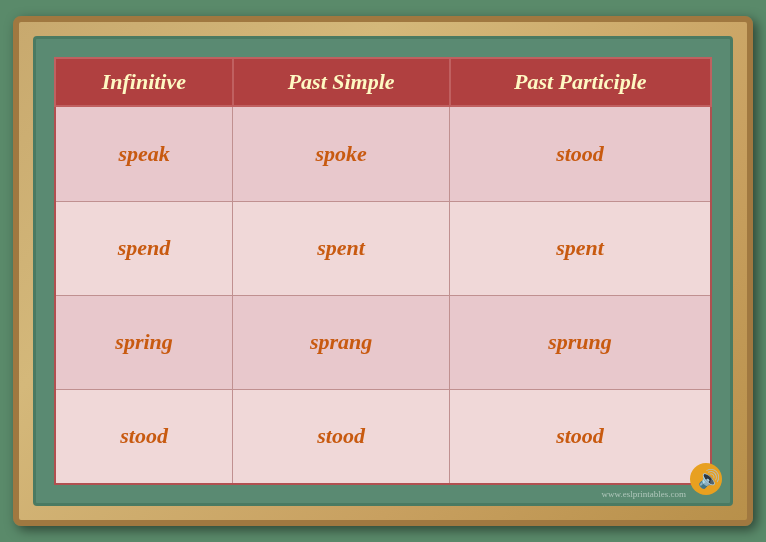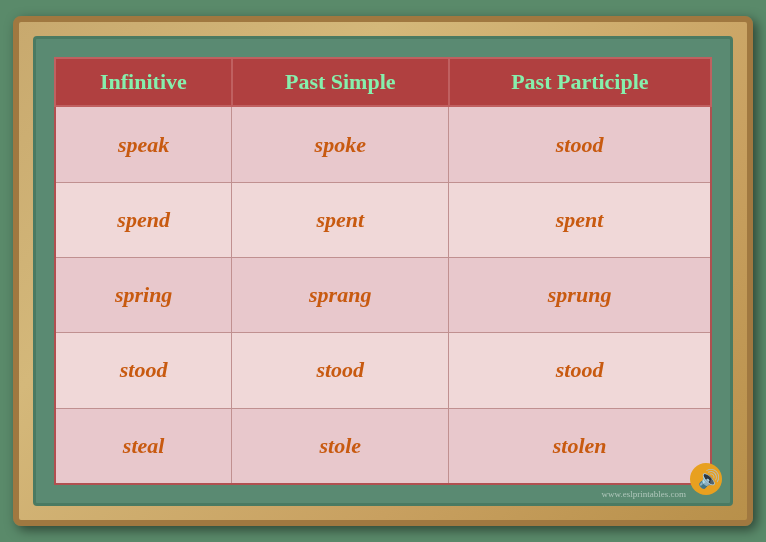--- a/index.html
+++ b/index.html
@@ -51,23 +51,24 @@
       height: 100%;
       border-collapse: collapse;
       border: 2px solid #b05050;
     }
 
     thead tr {
       background-color: #b04040;
     }
 
     thead th {
-      color: #86efac;
+      color: #fef9c3;
       font-size: 22px;
       font-weight: bold;
+      font-style: italic;
       text-align: center;
       padding: 10px 8px;
       border: 2px solid #c06060;
       font-family: 'Georgia', 'Times New Roman', serif;
       line-height: 1.2;
     }
 
     tbody tr:nth-child(odd) {
       background-color: #e8c8cc;
     }
@@ -132,25 +133,20 @@
             <tr>
               <td>spring</td>
               <td>sprang</td>
               <td>sprung</td>
             </tr>
             <tr>
               <td>stood</td>
               <td>stood</td>
               <td>stood</td>
             </tr>
-            <tr>
-              <td>steal</td>
-              <td>stole</td>
-              <td>stolen</td>
-            </tr>
           </tbody>
       </table>
     </div>
     <div class="speaker-icon">
       <svg viewBox="0 0 32 32" xmlns="http://www.w3.org/2000/svg">
         <ellipse cx="16" cy="16" rx="16" ry="16" fill="#e8a020"></ellipse>
         <text x="8" y="22" font-size="18" fill="white">🔊</text>
       </svg>
     </div>
     <div class="watermark">www.eslprintables.com</div>

